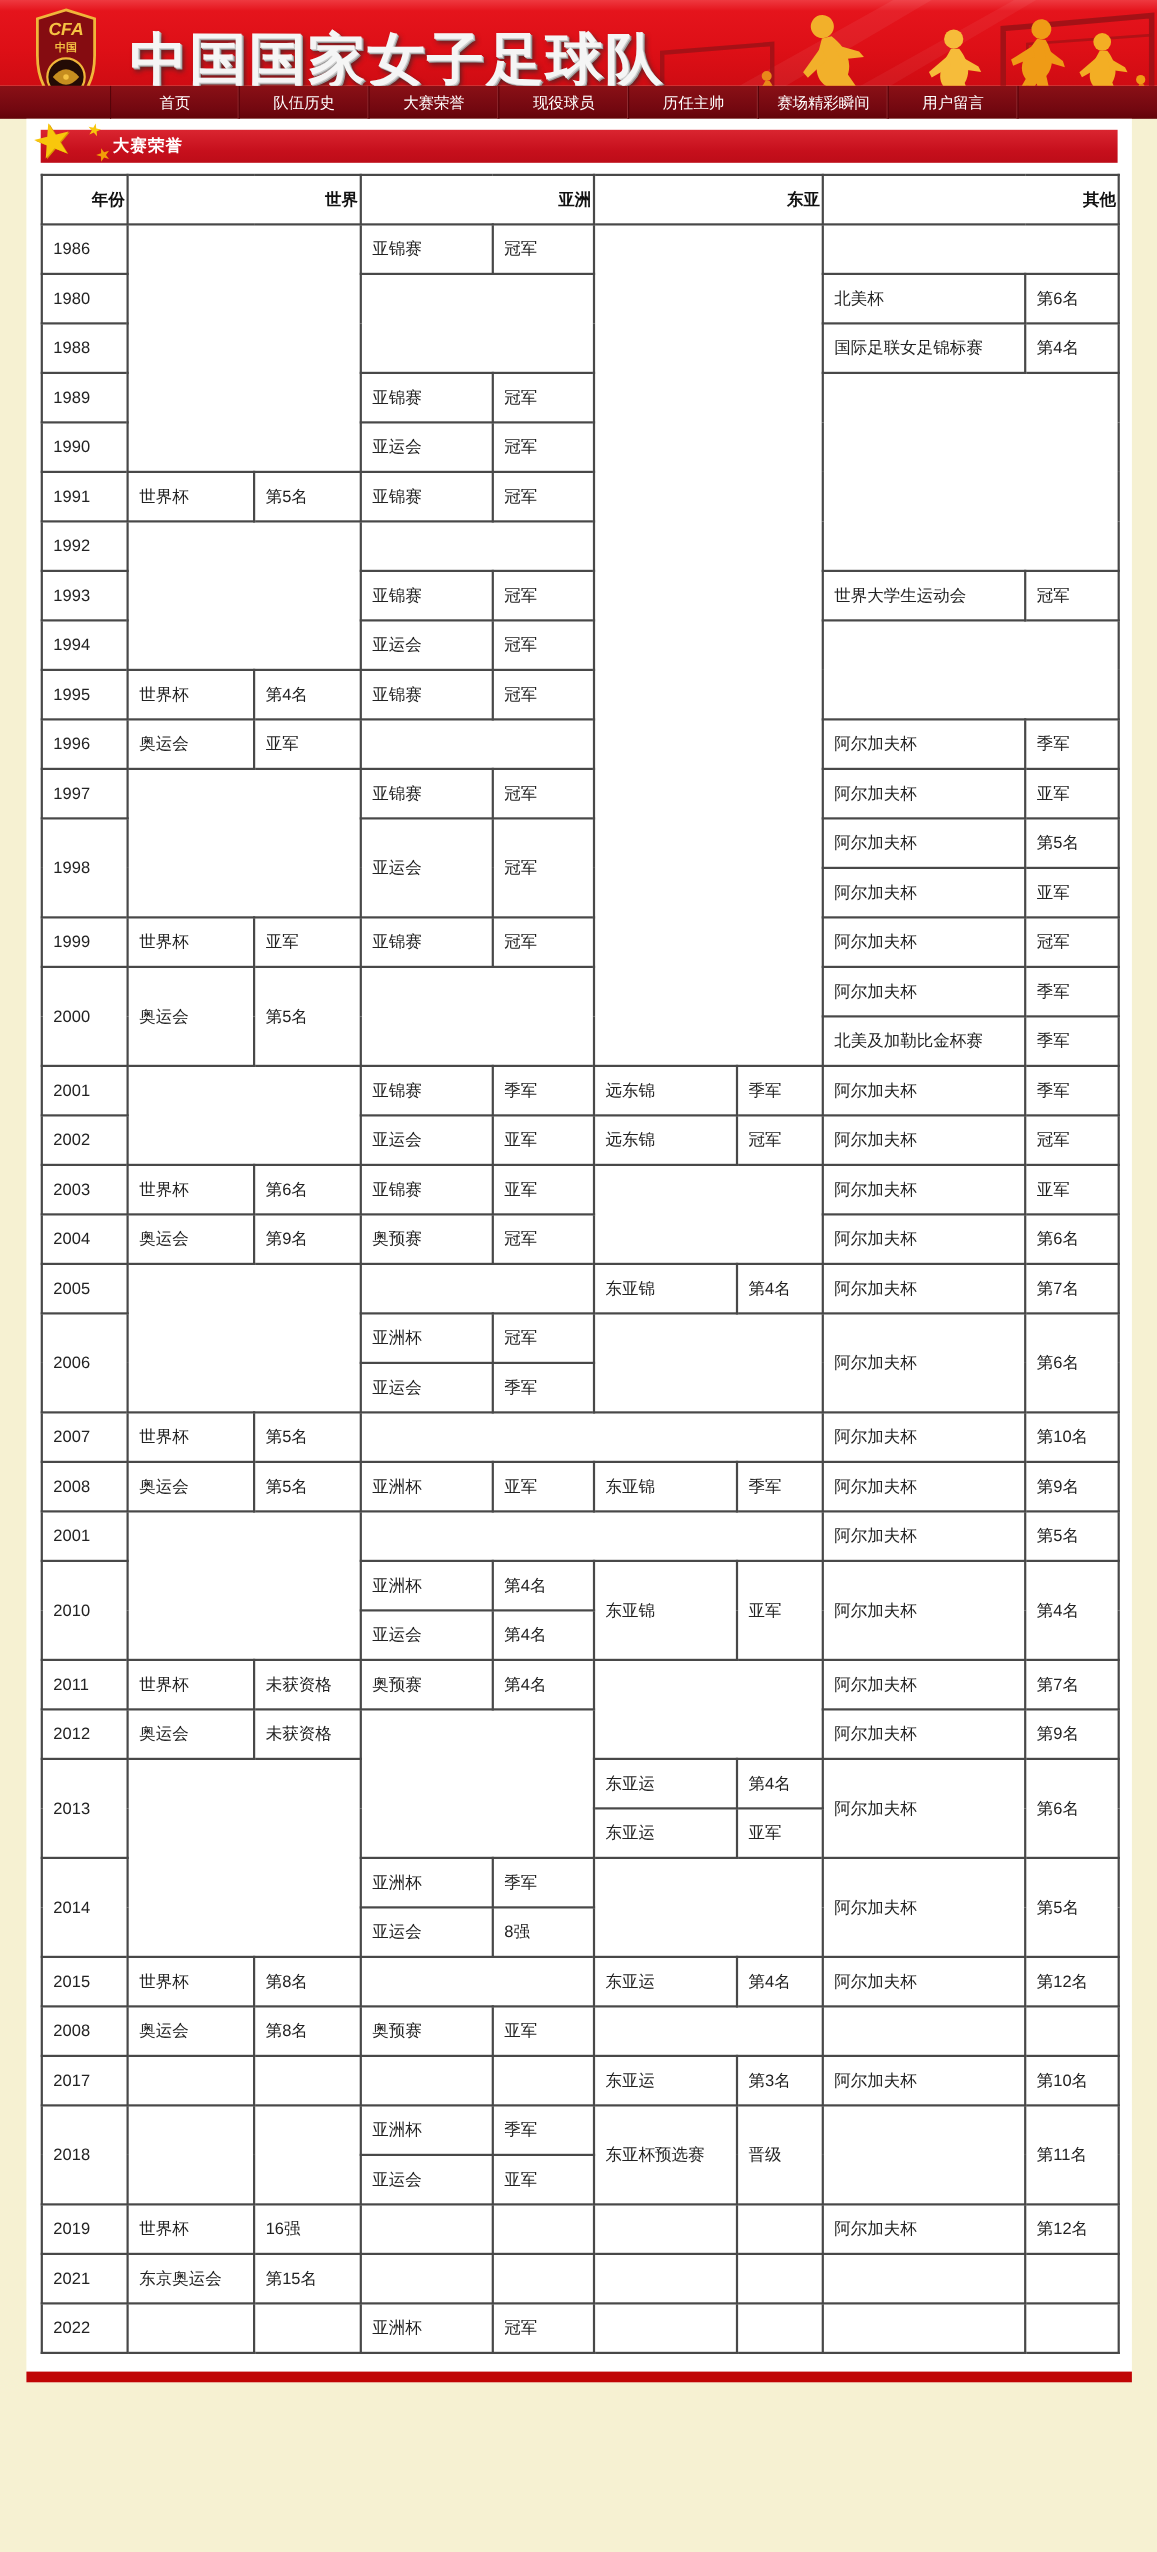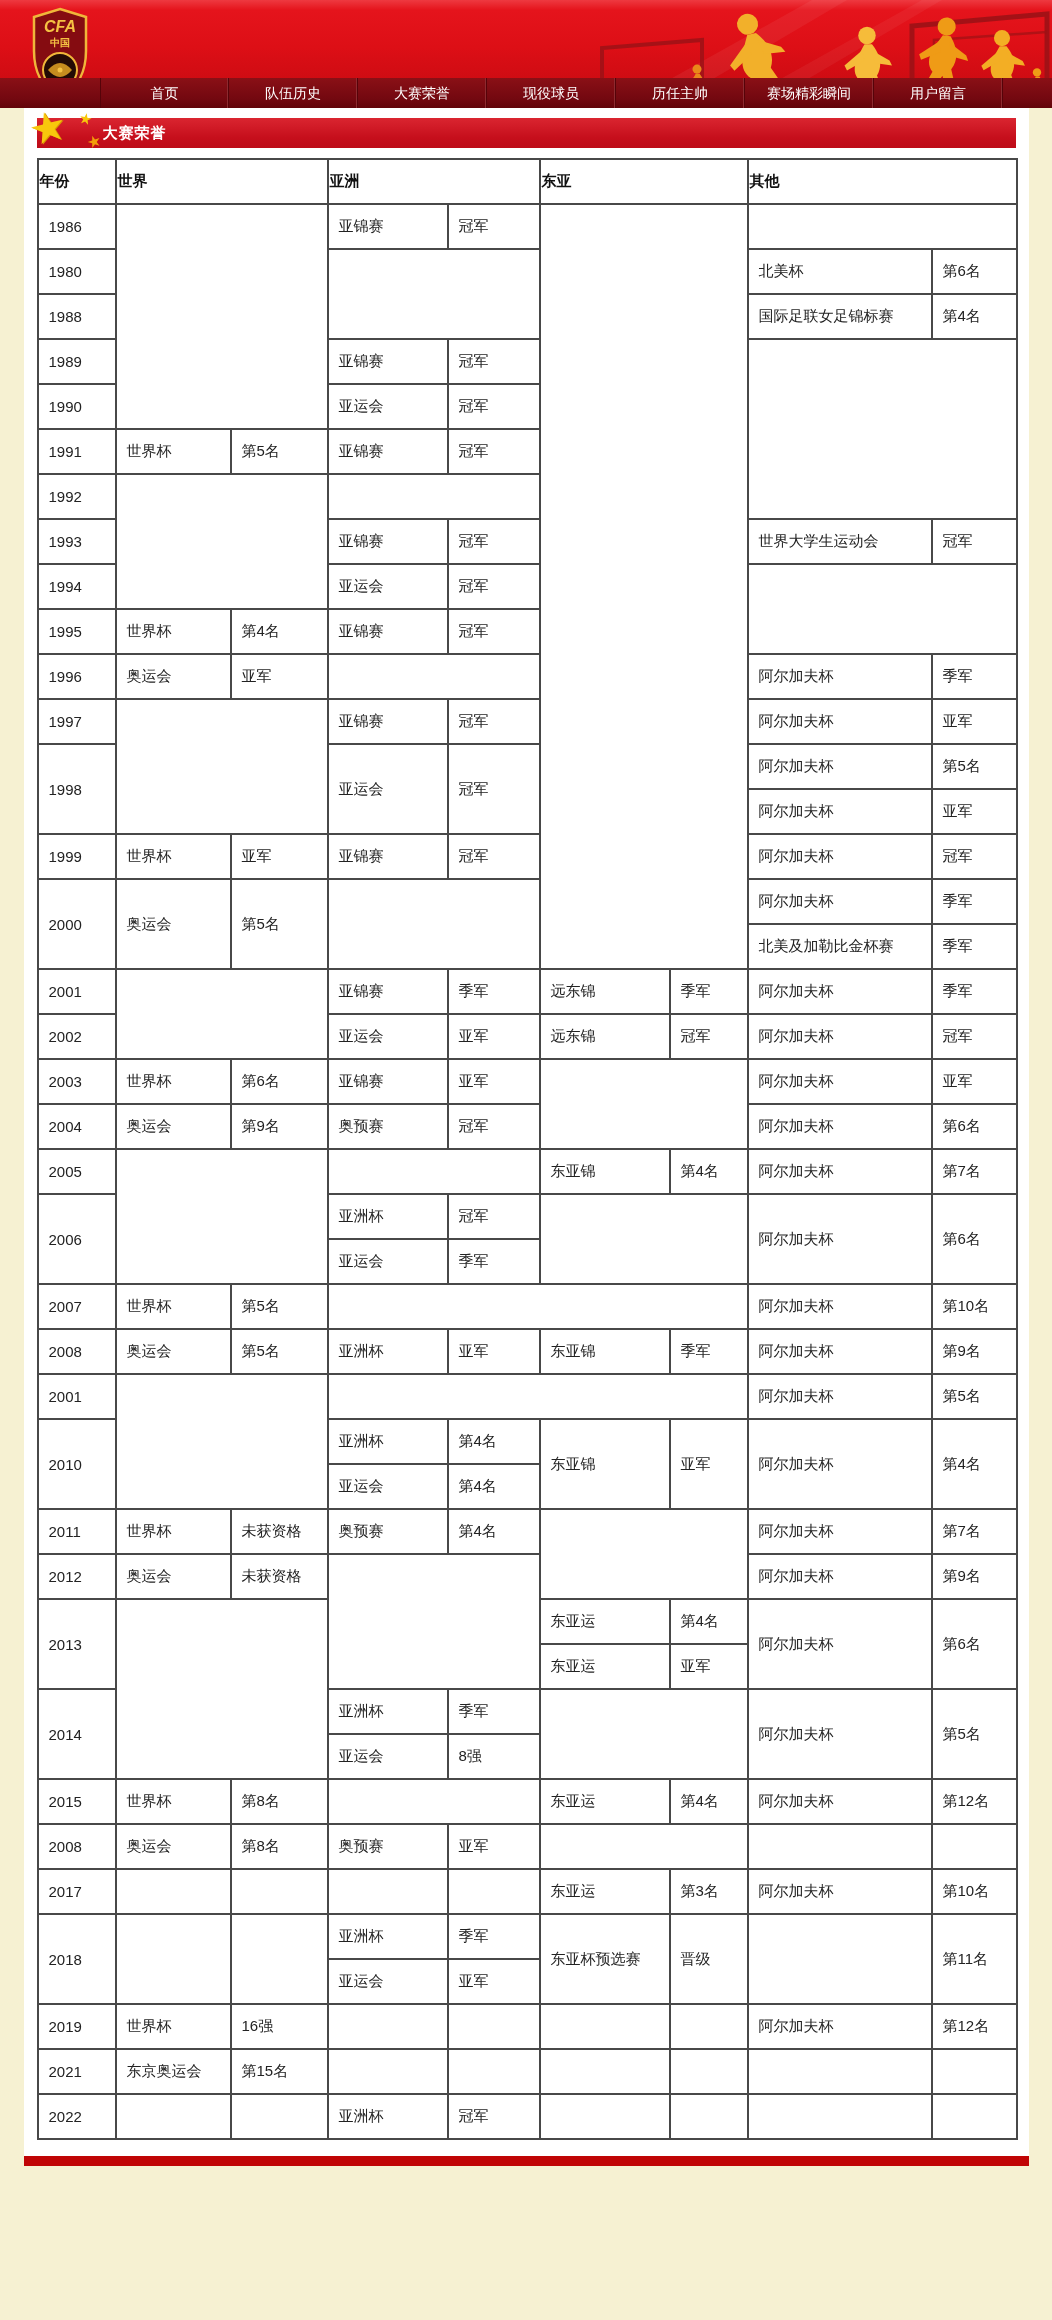--- a/index.html
+++ b/index.html
@@ -29,21 +29,21 @@
   }
 
   
   .nav-bar {
     height:30px;
     background:linear-gradient(180deg,#8a1016,#730810 70%,#620409);
     display:flex;
     padding-left:100px;
   }
   .nav-item {
-    width:129px; line-height:30px; text-align:center;
+    width:118px; line-height:30px; text-align:center;
     color:#ffffff; font-size:14px; cursor:pointer;
     border-right:1px solid #560309;
     box-shadow:inset -1px 0 0 #8d2b30;
   }
   .nav-item:first-child { border-left:1px solid #560309; }
 
   
   .content {
     width:1005px; margin:0 auto; background:#ffffff;
   }
@@ -72,21 +72,21 @@
   table.honors {
     border-collapse:collapse; table-layout:fixed; width:979px;
     background:#ffffff;
   }
   table.honors th, table.honors td {
     border:2px solid #484848;
     font-size:15px;
     overflow:hidden;
   }
   table.honors th {
-    height:45px; font-weight:bold; text-align:left; color:#111;
+    height:45px; font-weight:bold; text-align:right; color:#111;
   }
   table.honors td {
     height:45px; padding:2px 4px 2px 10px; text-align:left; color:#222;
   }
   td.year-cell { padding-left:8px; }
 
   
   .footer-bar { height:10px; background:#c00505; margin-top:2px; }
   .site-footer {
     height:44px; background:#ebebeb;
@@ -125,20 +125,21 @@
 
   <svg class="logo" width="60" height="94" viewBox="0 0 60 94">
     <path d="M30,2 L56,10 V44 C56,68 46,82 30,92 C14,82 4,68 4,44 V10 Z" fill="#850c11" stroke="#f0b63a" stroke-width="2.5"></path>
     <text x="30" y="25" text-anchor="middle" font-size="16" font-weight="bold" font-style="italic" fill="#f5c243">CFA</text>
     <text x="30" y="39" text-anchor="middle" font-size="10" font-weight="bold" fill="#f5c243">中国</text>
     <circle cx="30" cy="63" r="17" fill="#230b05" stroke="#f0b63a" stroke-width="2"></circle>
     <path d="M18,63 q12,-14 24,0 q-12,14 -24,0" fill="#d89b22" opacity="0.9"></path>
     <circle cx="30" cy="63" r="2.5" fill="#f5c243"></circle>
   </svg>
 
+  <div class="site-title">中国国家女子足球队</div>
 </div>
 
 <div class="nav-bar">
   <div class="nav-item">首页</div>
   <div class="nav-item">队伍历史</div>
   <div class="nav-item">大赛荣誉</div>
   <div class="nav-item">现役球员</div>
   <div class="nav-item">历任主帅</div>
   <div class="nav-item">赛场精彩瞬间</div>
   <div class="nav-item">用户留言</div>

